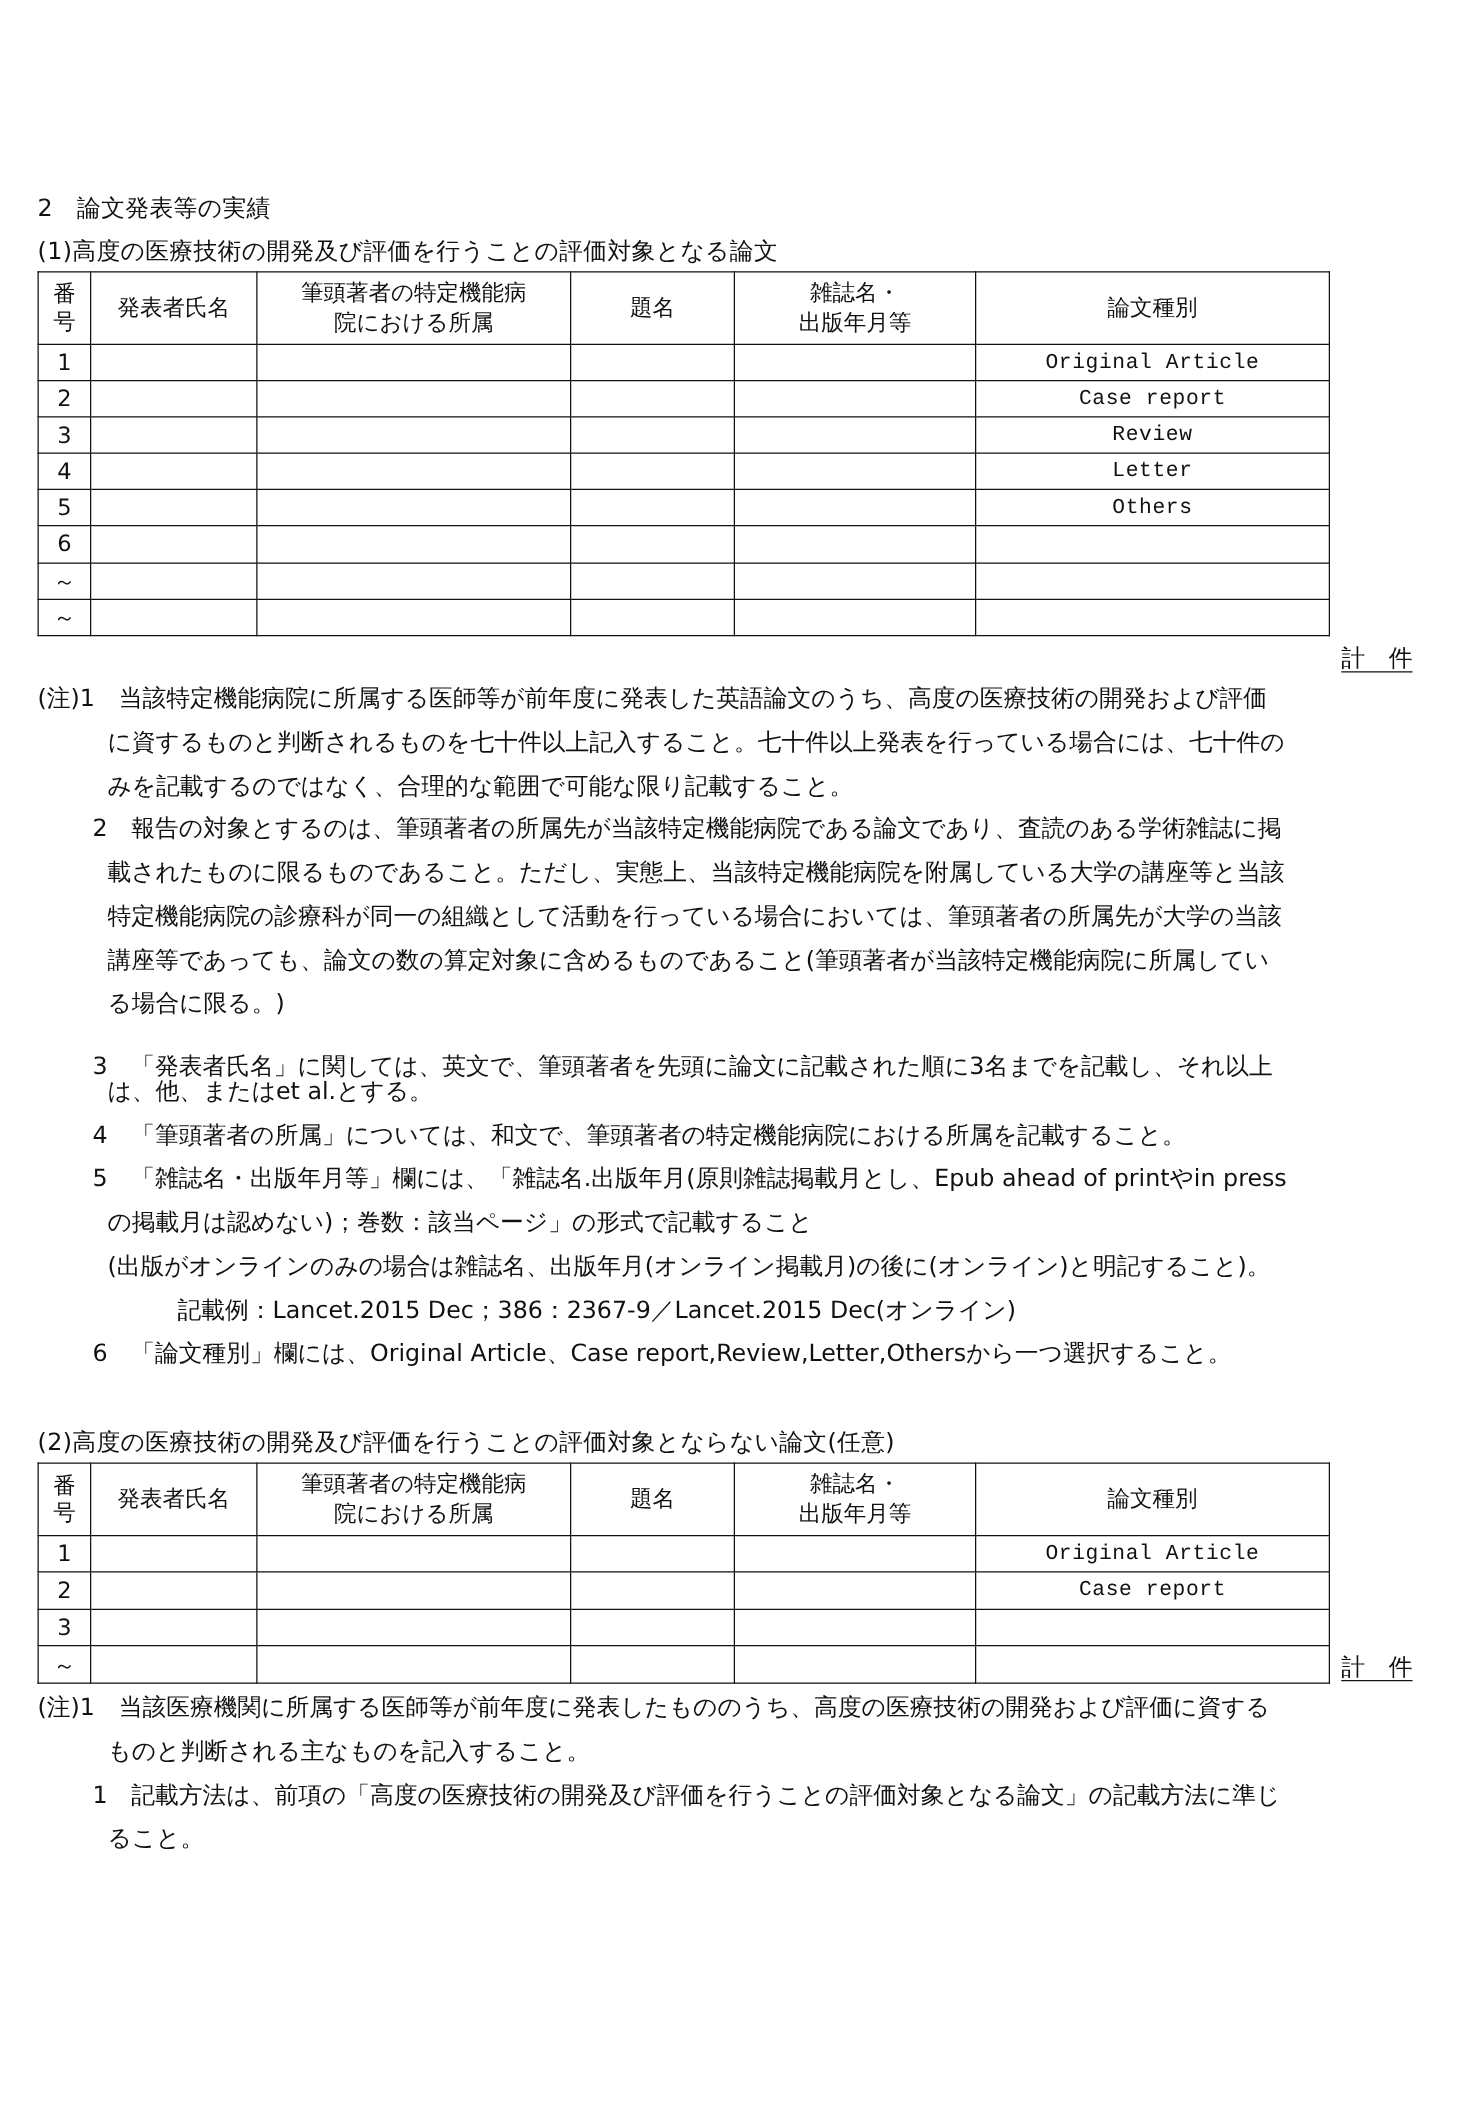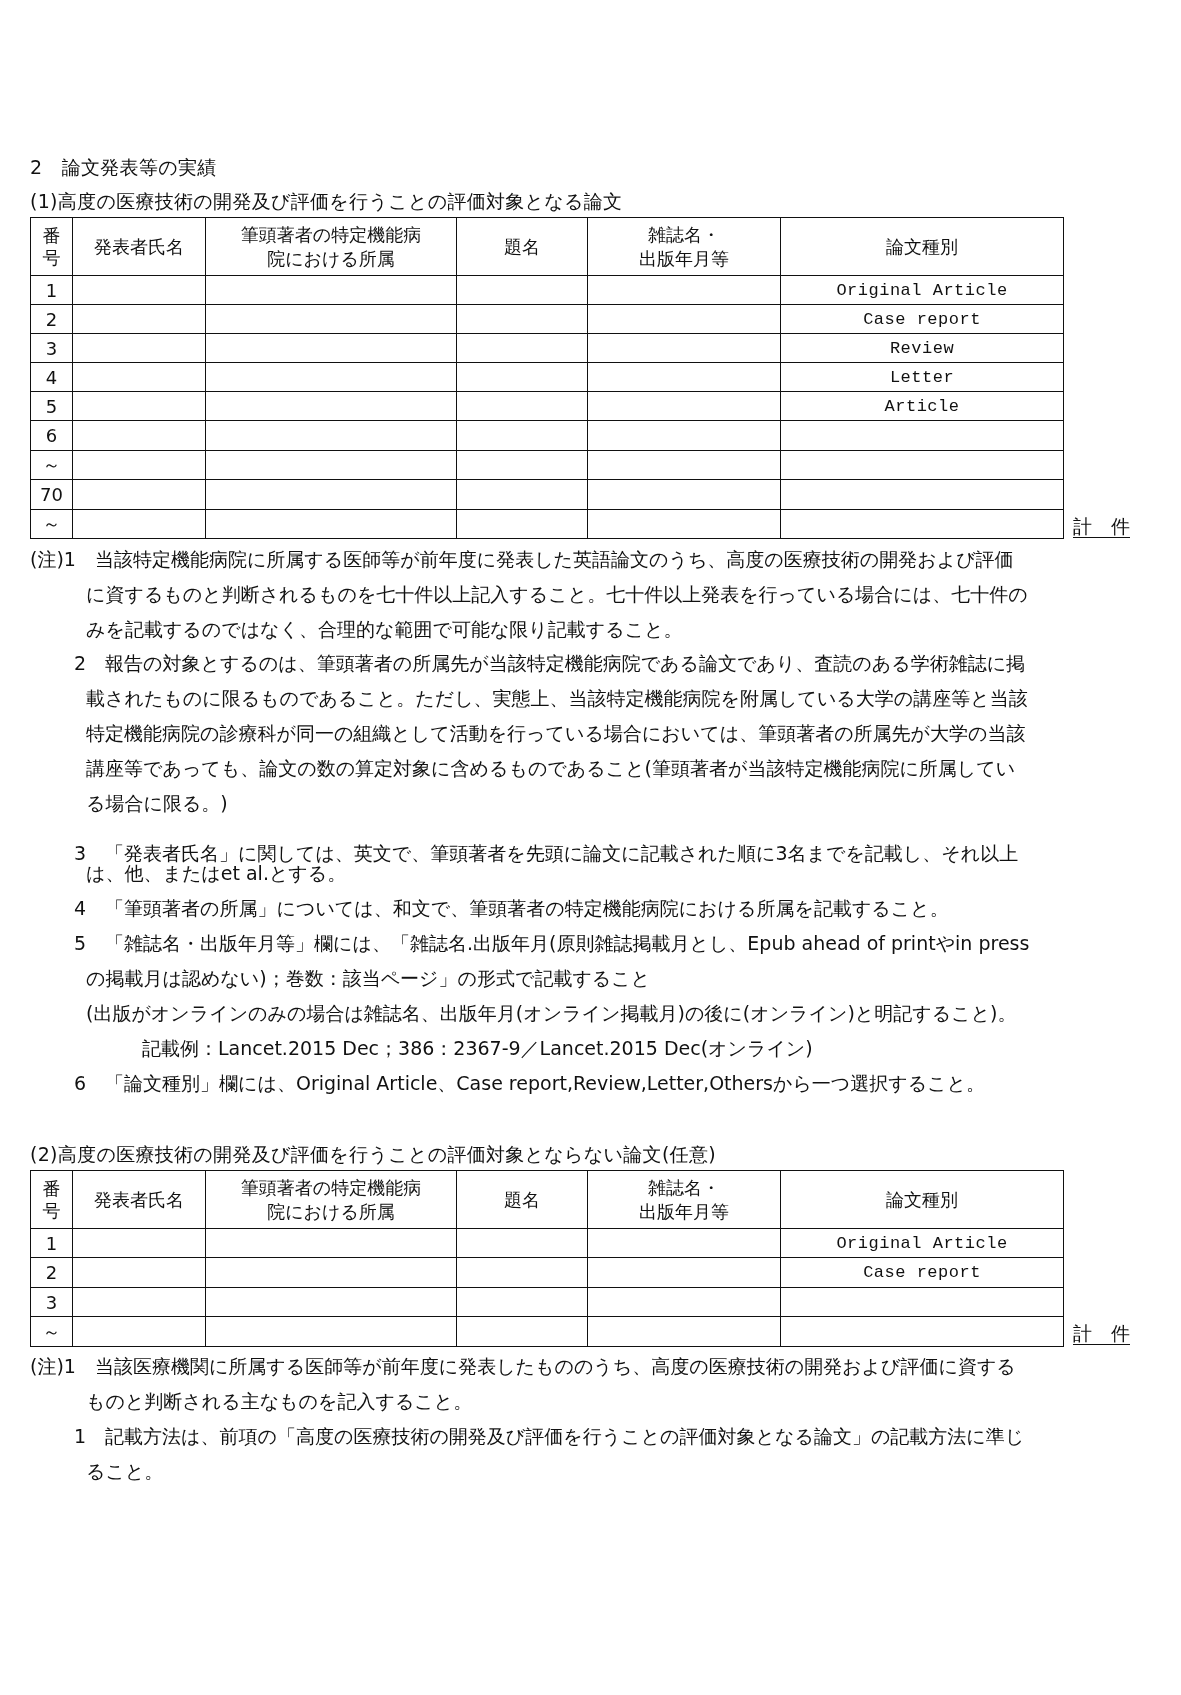--- a/index.html
+++ b/index.html
@@ -83,40 +83,32 @@
     <td></td>
     <td></td>
     <td class="mono">Letter</td>
   </tr>
   <tr style="height:29px">
     <td>5</td>
     <td></td>
     <td></td>
     <td></td>
     <td></td>
-    <td class="mono">Article</td>
+    <td class="mono">Others</td>
   </tr>
   <tr style="height:30px">
     <td>6</td>
     <td></td>
     <td></td>
     <td></td>
     <td></td>
     <td class="mono"></td>
   </tr>
   <tr style="height:29px">
     <td>～</td>
-    <td></td>
-    <td></td>
-    <td></td>
-    <td></td>
-    <td class="mono"></td>
-  </tr>
-  <tr style="height:30px">
-    <td>70</td>
     <td></td>
     <td></td>
     <td></td>
     <td></td>
     <td class="mono"></td>
   </tr>
   <tr style="height:29px">
     <td>～</td>
     <td></td>
     <td></td>

